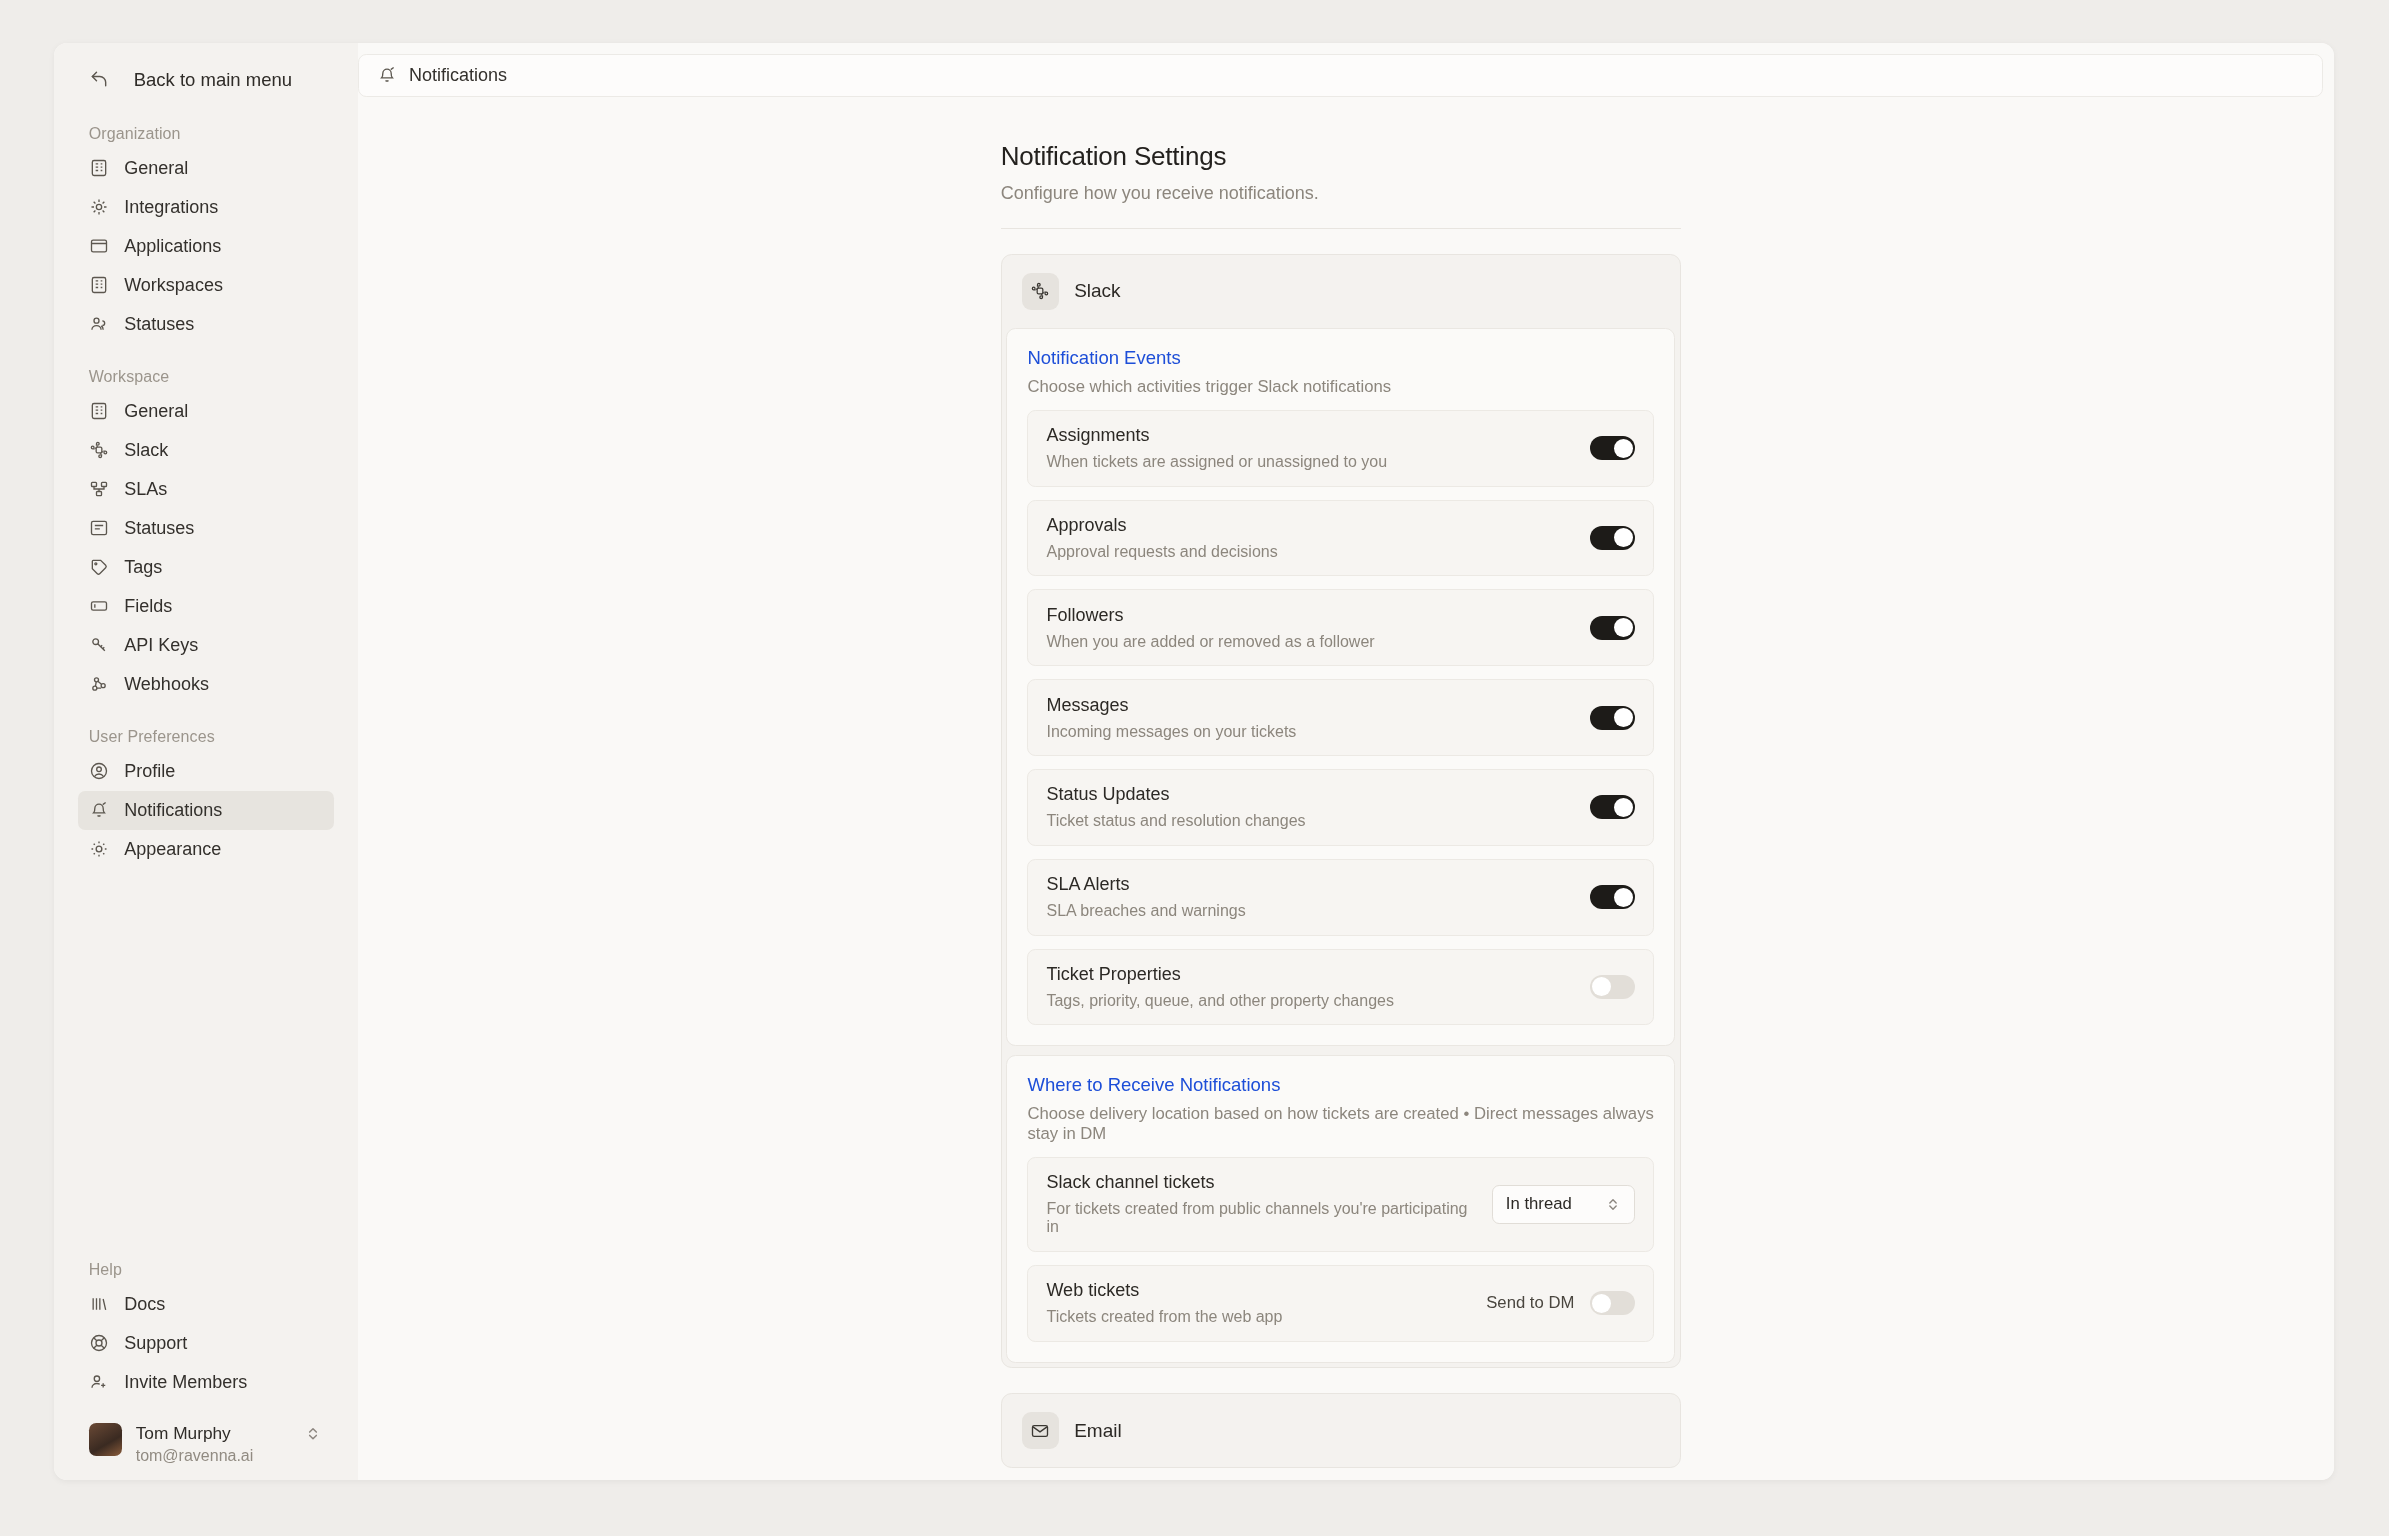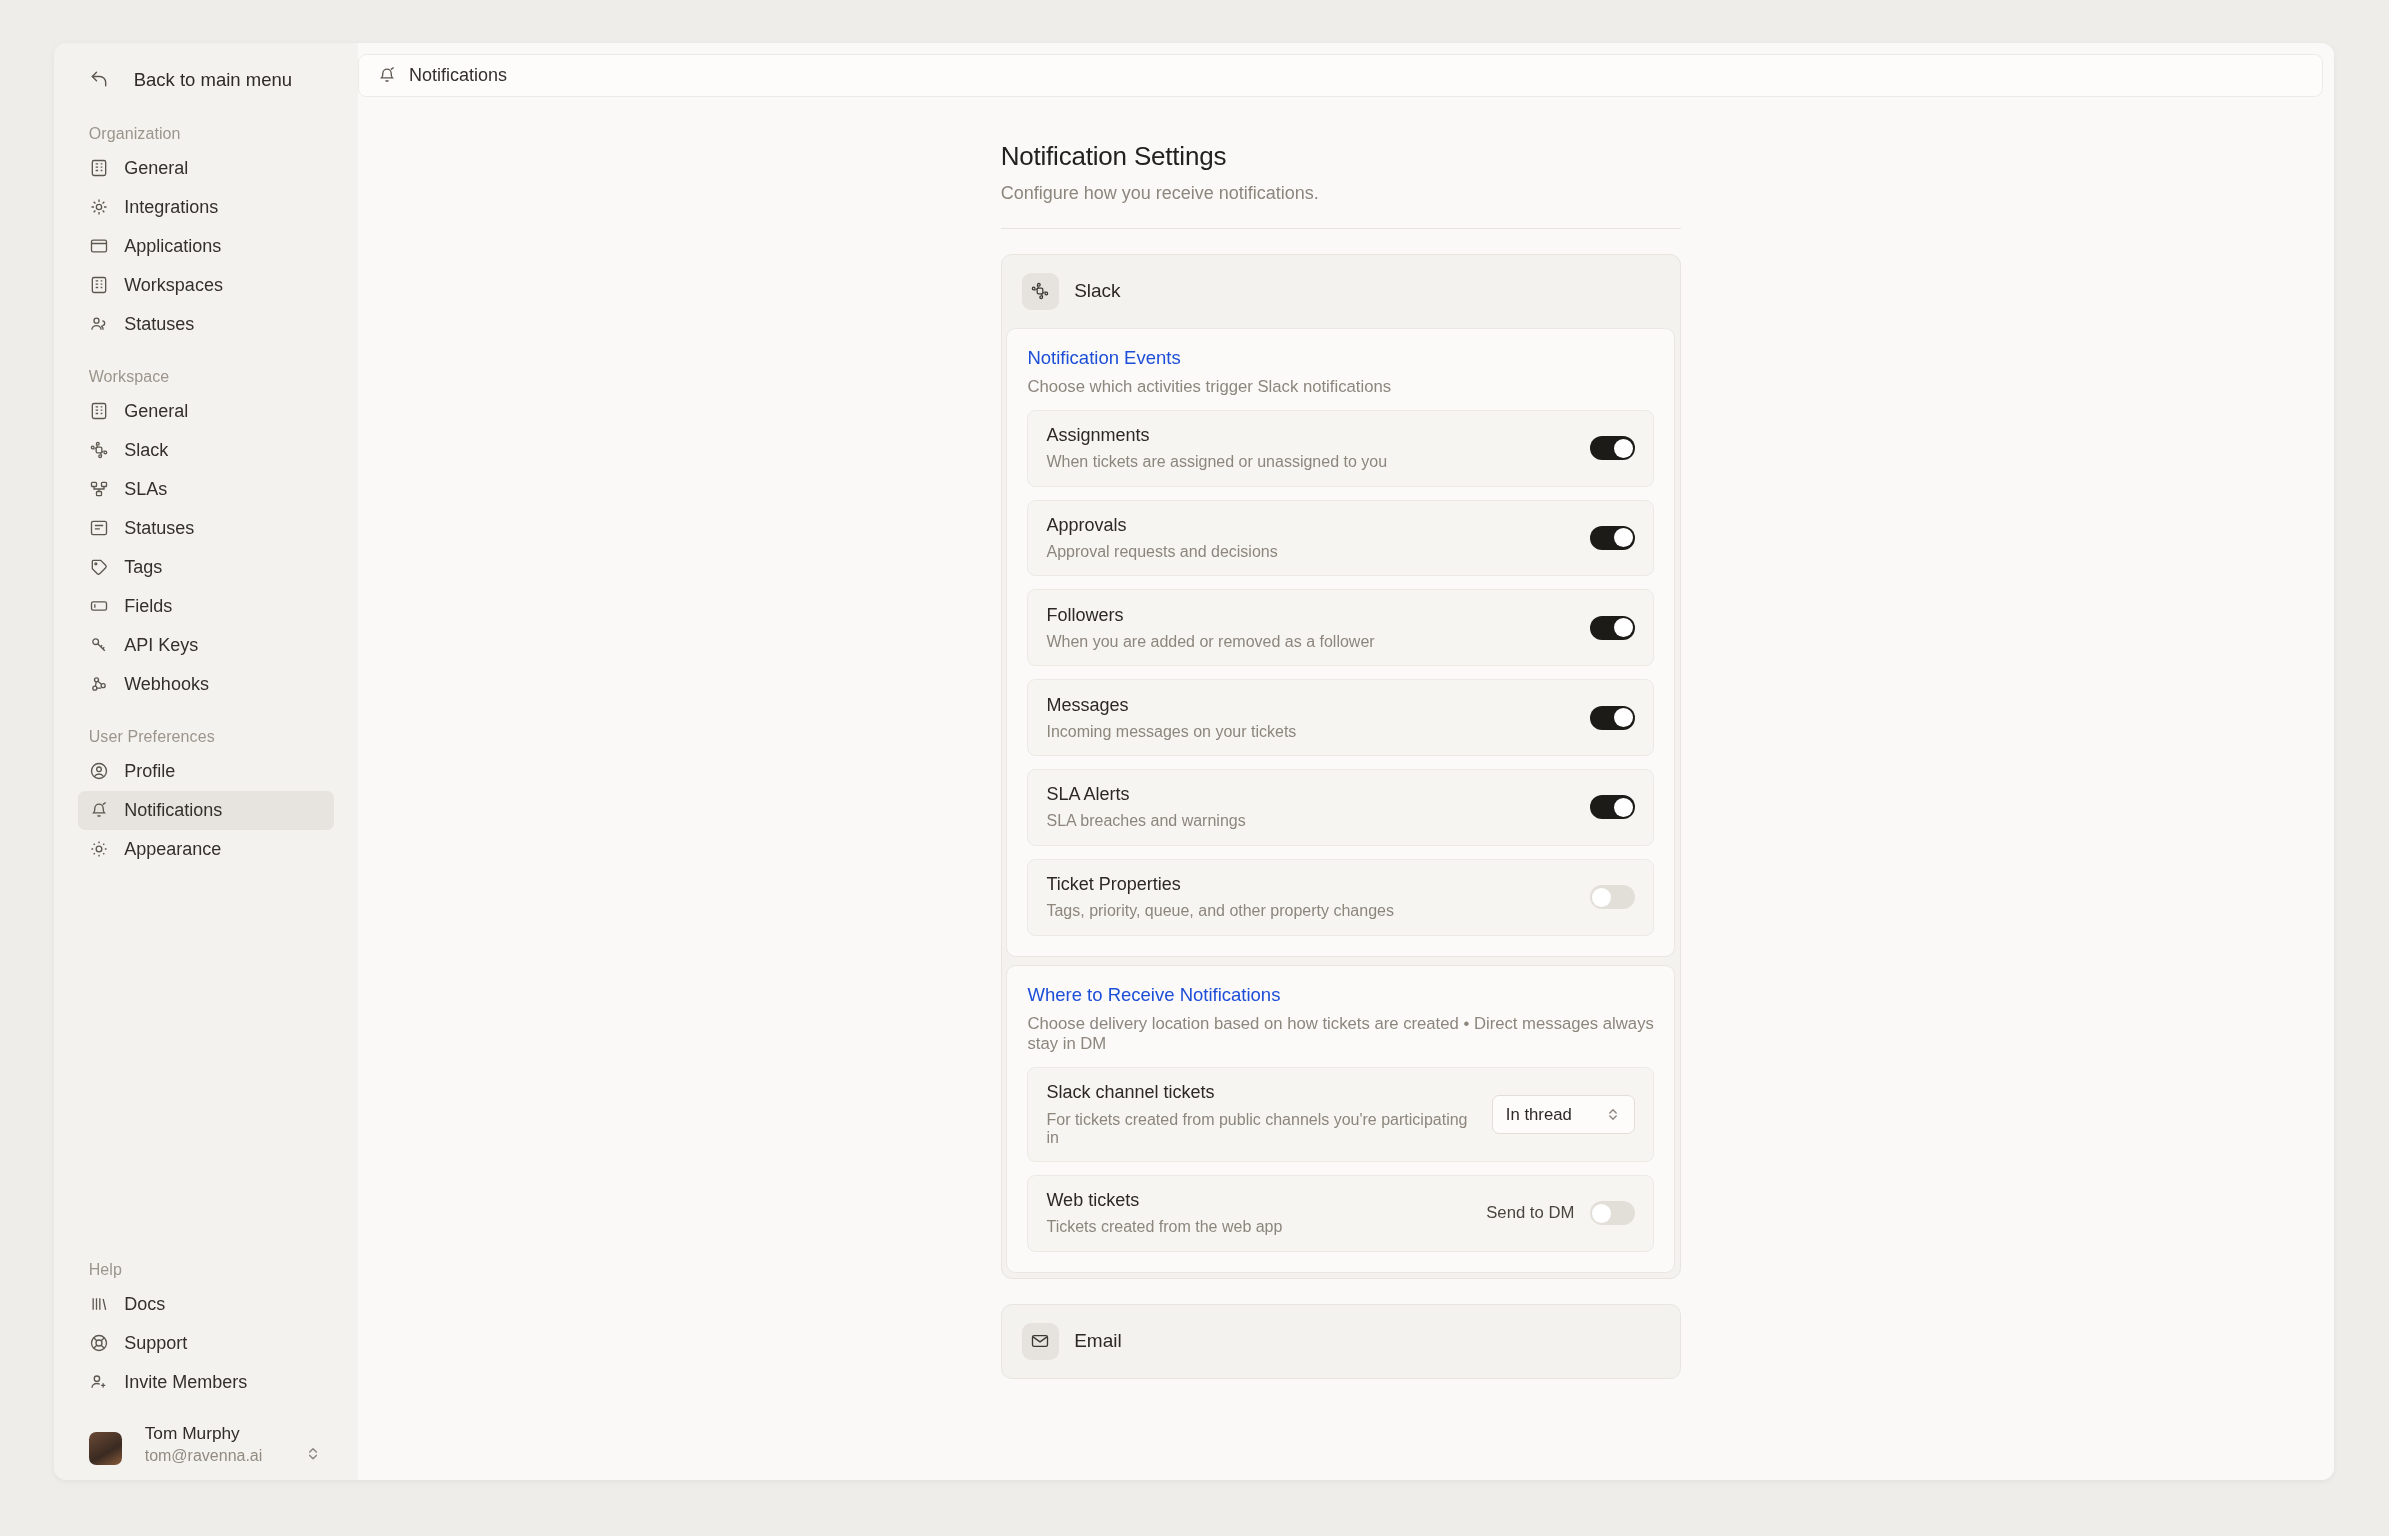--- a/index.html
+++ b/index.html
@@ -64,22 +64,22 @@
   .nav-item.active {
     background: #e7e4df;
   }
   .icon { width: 20px; height: 20px; display: inline-flex; align-items: center; justify-content: center; color: #5c574f; flex: 0 0 20px; }
   .icon svg { width: 100%; height: 100%; display:block; }
 
   .spacer { flex: 1 1 auto; }
 
   .user-row {
     display: flex;
-    align-items: flex-end;
-    gap: 23px;
+    align-items: flex-start;
+    gap: 14px;
     padding: 10.7px 10.7px 15.5px 10.7px;
     margin-top: 10.7px;
     cursor: pointer;
   }
   .avatar {
     width: 33px; height: 33px;
     border-radius: 7.2px;
     background: linear-gradient(150deg,#6b4a36,#3a2a21 60%,#8a5c3b);
     flex: 0 0 33px;
   }
@@ -509,20 +509,31 @@
                 <span class="name">Messages</span>
                 <span class="desc">Incoming messages on your tickets</span>
               </div>
               <div class="right">
                 <div class="toggle">
                     <span class="knob"></span>
                   </div>
               </div>
             </div>
 
+            <div class="row">
+              <div class="txt">
+                <span class="name">Status Updates</span>
+                <span class="desc">Ticket status and resolution changes</span>
+              </div>
+              <div class="right">
+                <div class="toggle">
+                    <span class="knob"></span>
+                  </div>
+              </div>
+            </div>
 
             <div class="row">
               <div class="txt">
                 <span class="name">SLA Alerts</span>
                 <span class="desc">SLA breaches and warnings</span>
               </div>
               <div class="right">
                 <div class="toggle">
                     <span class="knob"></span>
                   </div>

